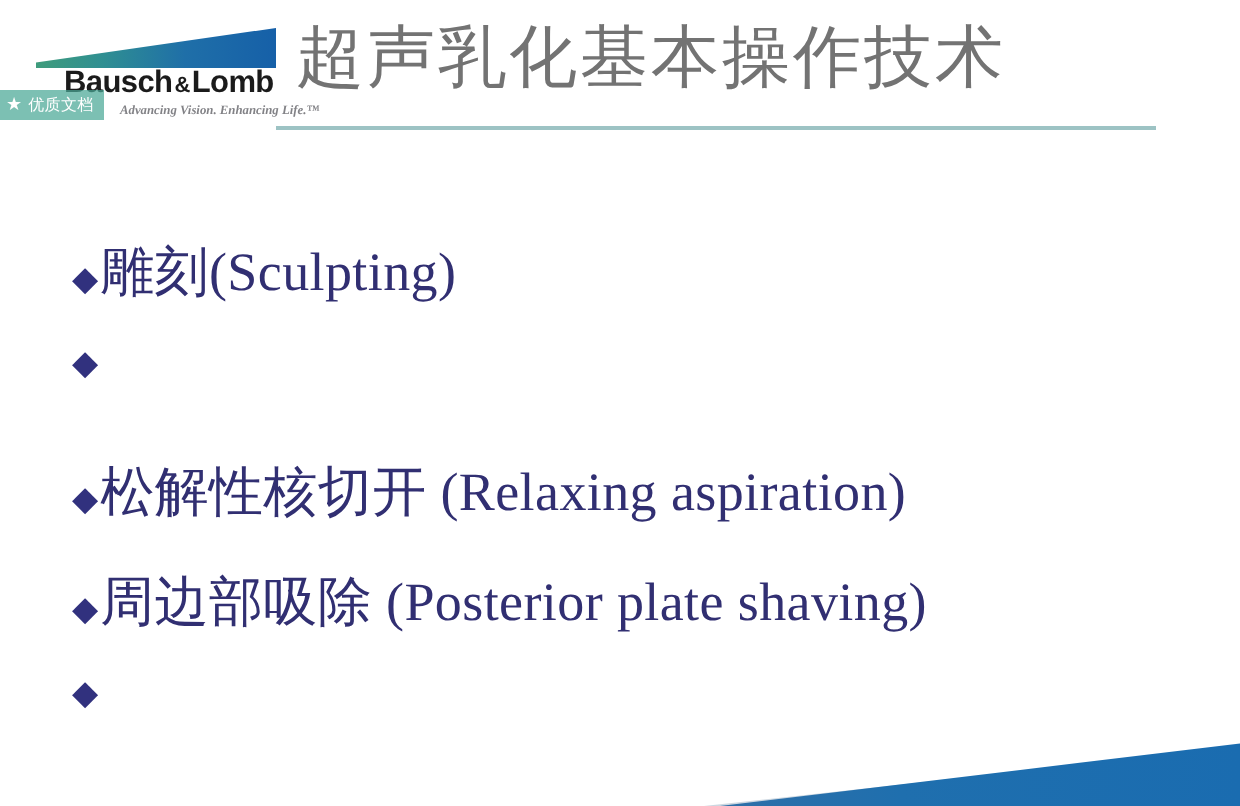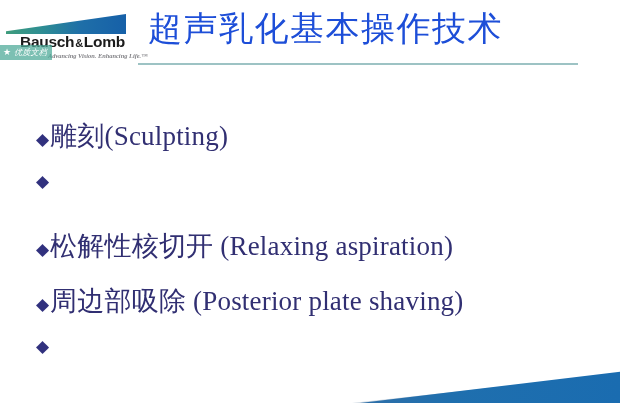--- a/index.html
+++ b/index.html
@@ -23,21 +23,21 @@
     position: absolute;
     left: 0;
     top: 0;
     width: 620px;
     height: 72px;
   }
 
   
   .logo {
     position: absolute;
-    left: 0;
+    left: 12px;
     top: 12px;
     width: 130px;
     height: 54px;
   }
   .logo-swoosh {
     position: absolute;
     left: 6px;
     top: 2px;
     width: 120px;
     height: 20px;
@@ -90,32 +90,31 @@
     color: #ffffff;
     font-size: 9px;
     line-height: 1;
   }
   .watermark-text {
     font-family: "Liberation Sans", sans-serif;
     font-size: 8px;
     color: #ffffff;
     white-space: nowrap;
     letter-spacing: 0.2px;
-    font-style: italic;
   }
 
   
   .slide-title {
     position: absolute;
     left: 148px;
     top: 6px;
     font-family: "Liberation Serif", serif;
     font-size: 34px;
     font-weight: normal;
-    color: #1d4ed8;
+    color: #737373;
     letter-spacing: 1.5px;
     white-space: nowrap;
   }
 
   .title-rule {
     position: absolute;
     left: 138px;
     top: 63px;
     width: 440px;
     height: 1.6px;

